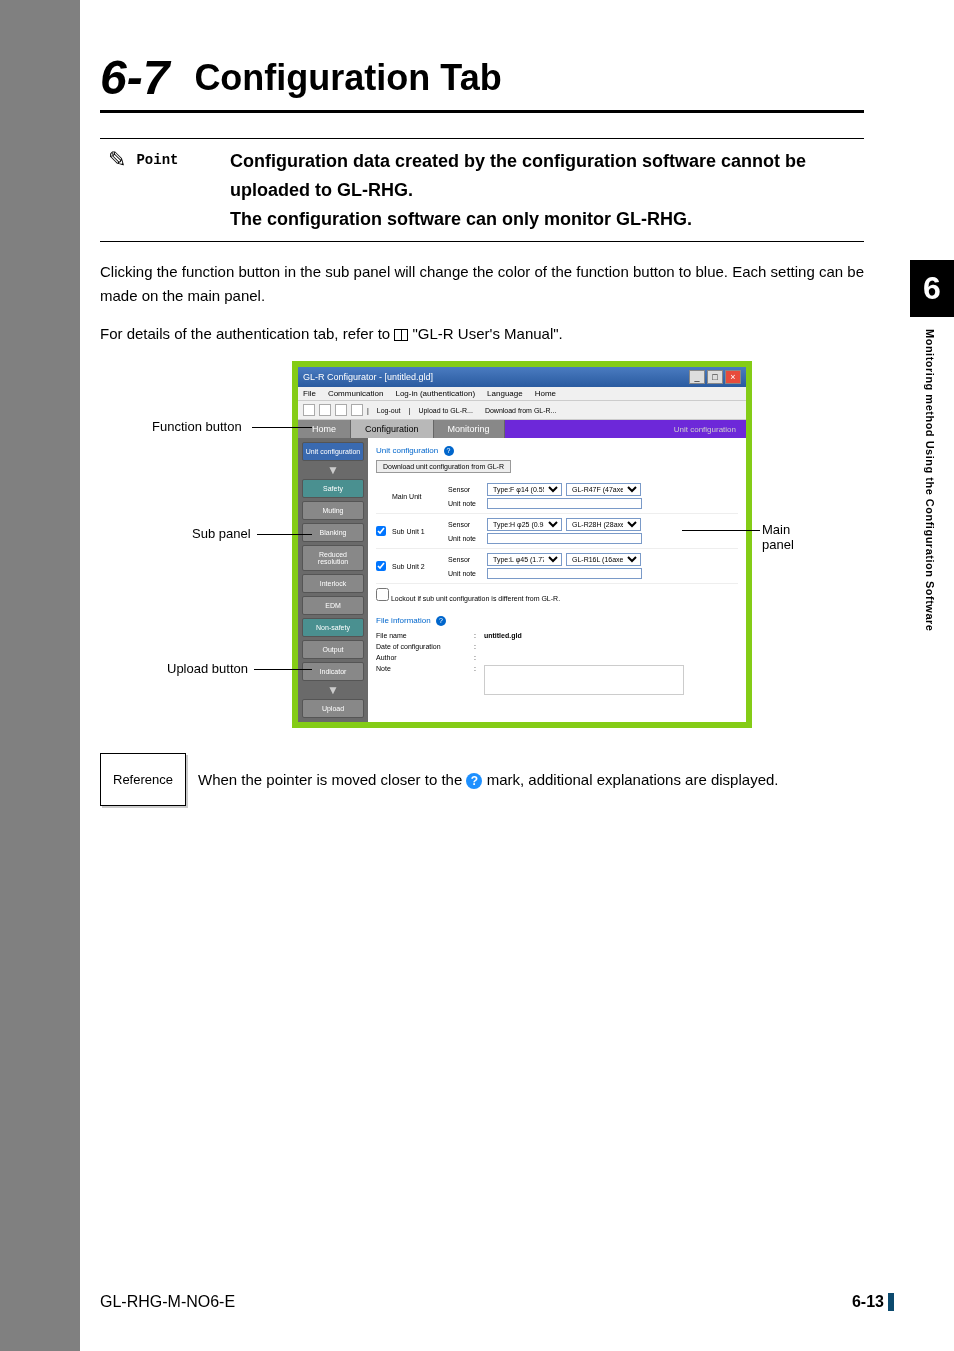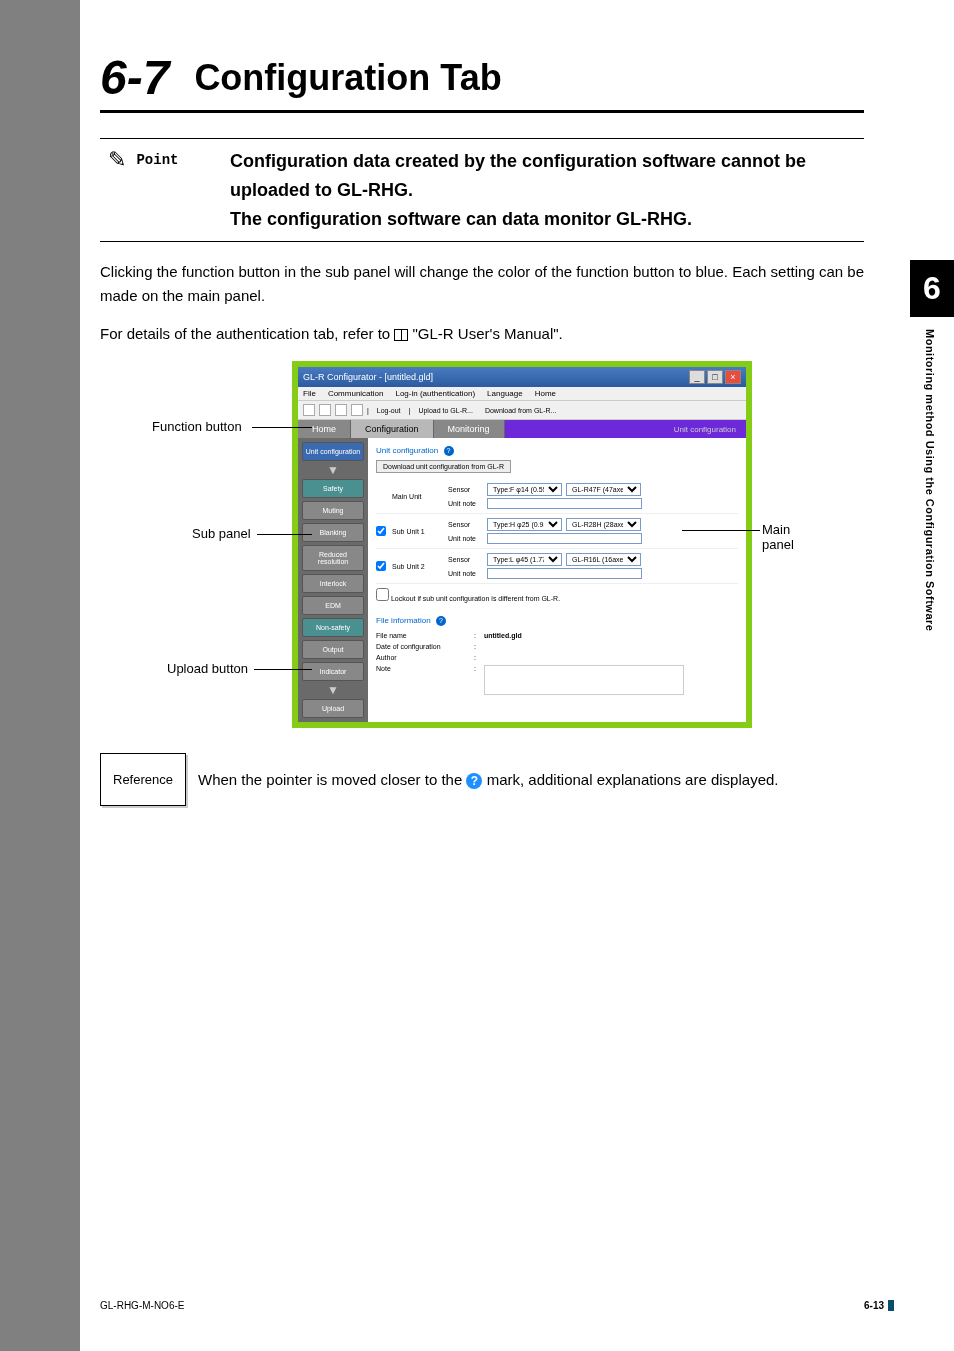--- a/index.html
+++ b/index.html
@@ -75,21 +75,21 @@
     
     .reference-row { display: flex; align-items: center; gap: 12px; margin-top: 20px; }
     .reference-box { border: 1px solid #000; padding: 18px 12px; font-size: 13px; box-shadow: 2px 2px 0px #ccc; }
     .reference-text { font-size: 15px; }
     .q-mark { display: inline-block; width: 16px; height: 16px; background: #1e90ff; color: #fff; border-radius: 50%; text-align: center; line-height: 16px; font-size: 12px; font-weight: bold; vertical-align: middle; }
     
     .side-tab { position: absolute; right: 0; top: 260px; width: 44px; }
     .side-tab-num { background: #000; color: #fff; font-size: 32px; font-weight: bold; text-align: center; padding: 10px 0; }
     .side-tab-text { writing-mode: vertical-rl; font-size: 11px; font-weight: bold; padding: 12px 14px; letter-spacing: 0.5px; }
     
-    .footer { position: absolute; bottom: 40px; left: 100px; right: 60px; display: flex; justify-content: space-between; font-size: 10px; }
+    .footer { position: absolute; bottom: 40px; left: 100px; right: 60px; display: flex; justify-content: space-between; font-size: 16px; }
     .page-num { font-weight: bold; border-right: 6px solid #0c4a6e; padding-right: 4px; }
   </style>
 </head>
 <body>
 
 <div class="page-margin"></div>
 
 <div class="content">
 
   <div class="section-header">
@@ -97,21 +97,21 @@
     <div class="section-title">Configuration Tab</div>
   </div>
 
   <div class="point-box">
     <div class="point-label">
       <span class="point-icon">✎</span>
       <span class="point-text">Point</span>
     </div>
     <div class="point-content">
       <div>Configuration data created by the configuration software cannot be uploaded to GL-RHG.</div>
-      <div>The configuration software can data monitor GL-RHG.</div>
+      <div>The configuration software can only monitor GL-RHG.</div>
     </div>
   </div>
 
   <p class="body-text">Clicking the function button in the sub panel will change the color of the function button to blue. Each setting can be made on the main panel.</p>
   <p class="body-text">
     <span>For details of the authentication tab, refer to </span>
     <span class="book-icon"></span>
     <span> "GL-R User's Manual".</span>
   </p>
 

